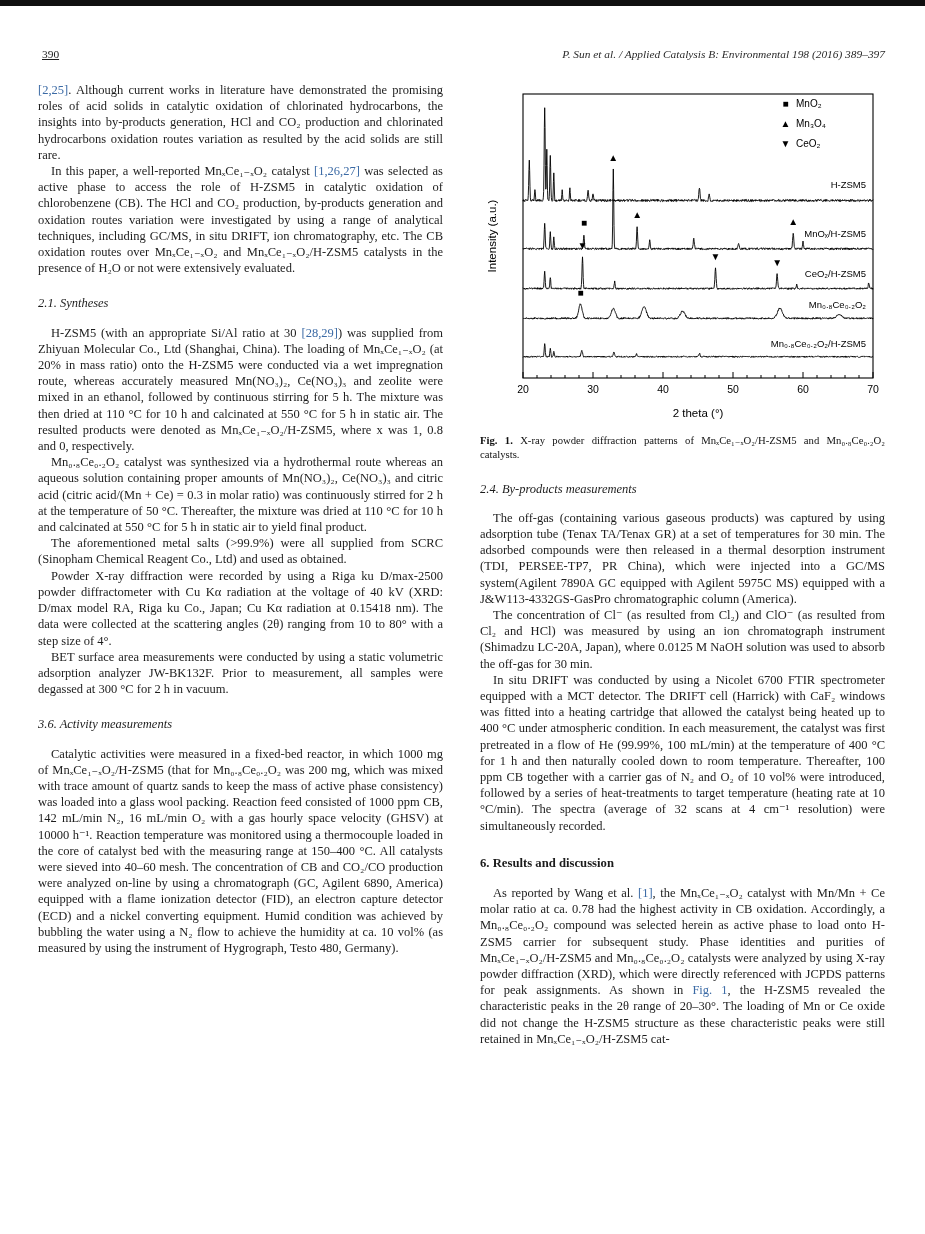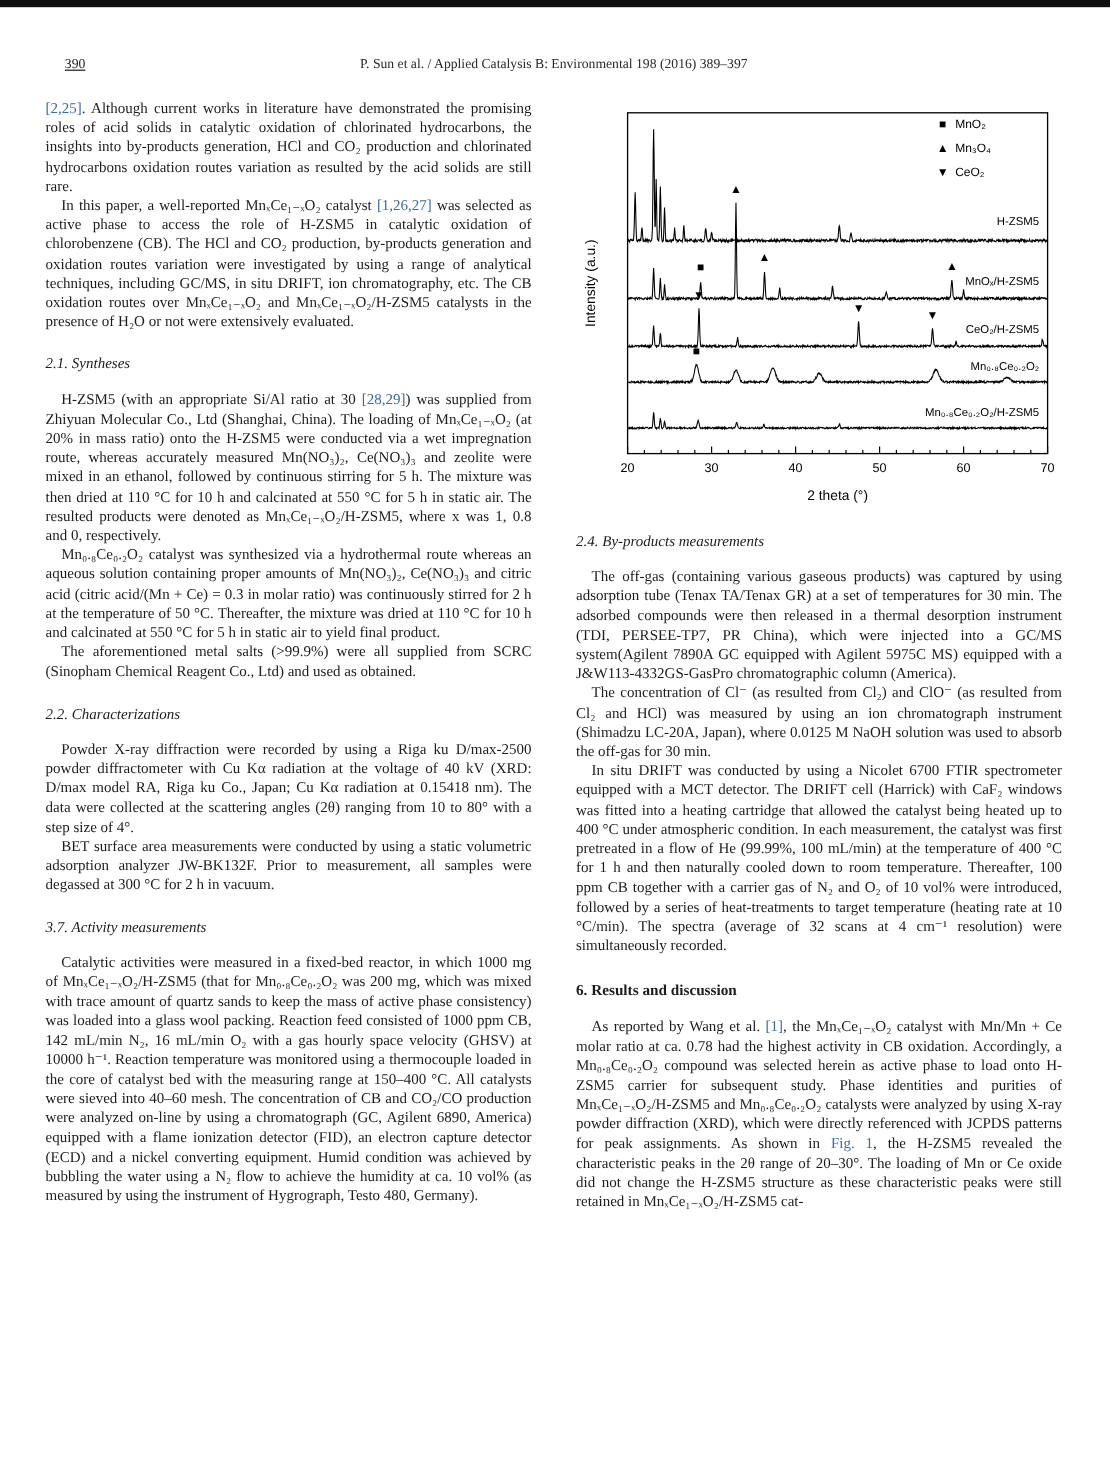--- a/index.html
+++ b/index.html
@@ -4,22 +4,22 @@
 <style>
   * { margin:0; padding:0; box-sizing:border-box; }
   html,body { background:#ffffff; }
   body {
     width:925px; height:1234px; position:relative; overflow:hidden;
     font-family:"Liberation Serif","DejaVu Serif",serif;
     color:#1c1c1c;
   }
   .top-bar { position:absolute; top:0; left:0; width:100%; height:6px; background:#101010; }
   header { position:absolute; top:48px; left:38px; right:40px; height:18px; font-size:11.4px; }
-  .pagenum { position:absolute; left:16px; top:0; font-style:normal;text-decoration:underline; }
-  .running { display:block; text-align:center; color:#2a2a2a; }
+  .pagenum { position:absolute; left:4px; top:0; font-style:normal;text-decoration:underline; }
+  .running { display:block; text-align:right; font-style:italic; color:#2a2a2a; }
   .columns { position:absolute; top:82px; left:38px; display:flex; gap:37px; }
   .col {
     width:405px; text-align:justify; font-size:12.5px; line-height:16.2px;
     hyphens:auto; -webkit-hyphens:auto;
   }
   .col p { margin:0; }
   .col p.indent { text-indent:13px; }
   .col h2 { font-size:12.7px; font-weight:bold; font-style:normal; margin:21px 0 14px; text-align:left; }
   .col h3 { font-size:12.5px; font-weight:normal; font-style:italic; margin:19px 0 13px; text-align:left;font-family:Liberation Serif, serif; }
   .cite { color:#3b6aa5; cursor:pointer; }
@@ -40,24 +40,23 @@
 </header>
 
 <div class="columns">
   <div class="col" id="left-col">
       <p><span class="cite">[2,25]</span><span>. Although current works in literature have demonstrated the promising roles of acid solids in catalytic oxidation of chlorinated hydrocarbons, the insights into by-products generation, HCl and CO₂ production and chlorinated hydrocarbons oxidation routes variation as resulted by the acid solids are still rare.</span></p>
       <p class="indent"><span>In this paper, a well-reported MnₓCe₁₋ₓO₂ catalyst </span><span class="cite">[1,26,27]</span><span> was selected as active phase to access the role of H-ZSM5 in catalytic oxidation of chlorobenzene (CB). The HCl and CO₂ production, by-products generation and oxidation routes variation were investigated by using a range of analytical techniques, including GC/MS, in situ DRIFT, ion chromatography, etc. The CB oxidation routes over MnₓCe₁₋ₓO₂ and MnₓCe₁₋ₓO₂/H-ZSM5 catalysts in the presence of H₂O or not were extensively evaluated.</span></p>
       <h3>2.1. Syntheses</h3>
       <p class="indent"><span>H-ZSM5 (with an appropriate Si/Al ratio at 30 </span><span class="cite">[28,29]</span><span>) was supplied from Zhiyuan Molecular Co., Ltd (Shanghai, China). The loading of MnₓCe₁₋ₓO₂ (at 20% in mass ratio) onto the H-ZSM5 were conducted via a wet impregnation route, whereas accurately measured Mn(NO₃)₂, Ce(NO₃)₃ and zeolite were mixed in an ethanol, followed by continuous stirring for 5 h. The mixture was then dried at 110 °C for 10 h and calcinated at 550 °C for 5 h in static air. The resulted products were denoted as MnₓCe₁₋ₓO₂/H-ZSM5, where x was 1, 0.8 and 0, respectively.</span></p>
       <p class="indent"><span>Mn₀.₈Ce₀.₂O₂ catalyst was synthesized via a hydrothermal route whereas an aqueous solution containing proper amounts of Mn(NO₃)₂, Ce(NO₃)₃ and citric acid (citric acid/(Mn + Ce) = 0.3 in molar ratio) was continuously stirred for 2 h at the temperature of 50 °C. Thereafter, the mixture was dried at 110 °C for 10 h and calcinated at 550 °C for 5 h in static air to yield final product.</span></p>
       <p class="indent"><span>The aforementioned metal salts (&gt;99.9%) were all supplied from SCRC (Sinopham Chemical Reagent Co., Ltd) and used as obtained.</span></p>
-      <h3>2.2. Characterizations</h3>
       <p class="indent"><span>Powder X-ray diffraction were recorded by using a Riga ku D/max-2500 powder diffractometer with Cu Kα radiation at the voltage of 40 kV (XRD: D/max model RA, Riga ku Co., Japan; Cu Kα radiation at 0.15418 nm). The data were collected at the scattering angles (2θ) ranging from 10 to 80° with a step size of 4°.</span></p>
       <p class="indent"><span>BET surface area measurements were conducted by using a static volumetric adsorption analyzer JW-BK132F. Prior to measurement, all samples were degassed at 300 °C for 2 h in vacuum.</span></p>
-      <h3>3.7. Activity measurements</h3>
+      <h3>3.6. Activity measurements</h3>
       <p class="indent"><span>Catalytic activities were measured in a fixed-bed reactor, in which 1000 mg of MnₓCe₁₋ₓO₂/H-ZSM5 (that for Mn₀.₈Ce₀.₂O₂ was 200 mg, which was mixed with trace amount of quartz sands to keep the mass of active phase consistency) was loaded into a glass wool packing. Reaction feed consisted of 1000 ppm CB, 142 mL/min N₂, 16 mL/min O₂ with a gas hourly space velocity (GHSV) at 10000 h⁻¹. Reaction temperature was monitored using a thermocouple loaded in the core of catalyst bed with the measuring range at 150–400 °C. All catalysts were sieved into 40–60 mesh. The concentration of CB and CO₂/CO production were analyzed on-line by using a chromatograph (GC, Agilent 6890, America) equipped with a flame ionization detector (FID), an electron capture detector (ECD) and a nickel converting equipment. Humid condition was achieved by bubbling the water using a N₂ flow to achieve the humidity at ca. 10 vol% (as measured by using the instrument of Hygrograph, Testo 480, Germany).</span></p>
     </div>
   <div class="col" id="right-col">
     <figure>
       <svg id="fig1-svg" width="400" height="340" viewBox="0 0 400 340" role="img">
           <rect x="40" y="10" width="350" height="284" fill="none" stroke="#000000" stroke-width="1.1"></rect>
           <line x1="40" y1="294" x2="40" y2="288" stroke="#000" stroke-width="1"></line>
           <text x="40" y="309" text-anchor="middle" font-size="10.5">20</text>
           <line x1="54" y1="294" x2="54" y2="291" stroke="#000" stroke-width="1"></line>
           <line x1="68" y1="294" x2="68" y2="291" stroke="#000" stroke-width="1"></line>
@@ -109,20 +108,21 @@
           <text x="97.39999999999999" y="211.64" text-anchor="middle" font-size="10">■</text>
           <path d="M40.00 273.25L40.35 272.87L40.70 272.79L41.05 273.11L41.40 272.34L41.75 273.13L42.10 272.48L42.45 273.06L42.80 273.39L43.15 272.13L43.50 272.35L43.85 273.08L44.20 272.12L44.55 273.20L44.90 273.17L45.25 273.38L45.60 272.54L45.95 272.38L46.30 273.38L46.65 273.30L47.00 272.81L47.35 272.59L47.70 273.27L48.05 272.56L48.40 272.19L48.75 272.23L49.10 272.38L49.45 273.31L49.80 272.30L50.15 273.06L50.50 272.87L50.85 272.39L51.20 272.71L51.55 272.40L51.90 273.09L52.25 272.21L52.60 272.84L52.95 272.23L53.30 273.02L53.65 273.24L54.00 273.22L54.35 272.69L54.70 272.08L55.05 272.43L55.40 272.39L55.75 272.47L56.10 272.04L56.45 272.13L56.80 272.47L57.15 272.89L57.50 273.21L57.85 273.20L58.20 272.53L58.55 272.15L58.90 272.83L59.25 272.30L59.60 272.32L59.95 273.00L60.30 272.63L60.65 271.58L61.00 267.97L61.35 262.84L61.70 259.64L62.05 262.04L62.40 268.61L62.75 271.15L63.10 272.59L63.45 272.02L63.80 272.35L64.15 273.40L64.50 272.41L64.85 272.74L65.20 272.64L65.55 272.48L65.90 271.95L66.25 272.73L66.60 269.75L66.95 266.85L67.30 264.31L67.65 266.29L68.00 269.55L68.35 272.15L68.70 273.29L69.05 273.30L69.40 272.34L69.75 272.17L70.10 271.87L70.45 268.44L70.80 267.32L71.15 268.33L71.50 270.93L71.85 271.98L72.20 272.83L72.55 273.32L72.90 272.72L73.25 273.05L73.60 272.21L73.95 272.49L74.30 272.10L74.65 272.32L75.00 273.22L75.35 272.25L75.70 272.80L76.05 272.78L76.40 273.13L76.75 272.14L77.10 272.50L77.45 272.72L77.80 272.80L78.15 272.71L78.50 272.33L78.85 272.83L79.20 272.29L79.55 272.75L79.90 272.99L80.25 272.71L80.60 272.43L80.95 273.38L81.30 273.11L81.65 272.53L82.00 272.91L82.35 272.94L82.70 272.87L83.05 272.97L83.40 272.00L83.75 272.77L84.10 272.06L84.45 273.32L84.80 272.34L85.15 272.76L85.50 273.17L85.85 272.73L86.20 272.43L86.55 272.22L86.90 272.30L87.25 273.04L87.60 272.09L87.95 272.83L88.30 272.91L88.65 272.76L89.00 272.67L89.35 272.80L89.70 273.08L90.05 273.26L90.40 272.84L90.75 272.52L91.10 272.77L91.45 272.42L91.80 272.96L92.15 272.85L92.50 273.29L92.85 272.53L93.20 273.07L93.55 273.16L93.90 272.60L94.25 272.74L94.60 272.37L94.95 272.03L95.30 272.69L95.65 273.02L96.00 272.31L96.35 272.00L96.70 272.91L97.05 272.52L97.40 272.13L97.75 270.00L98.10 268.80L98.45 267.39L98.80 266.36L99.15 267.59L99.50 268.37L99.85 270.32L100.20 271.60L100.55 272.93L100.90 273.25L101.25 272.41L101.60 272.62L101.95 272.86L102.30 273.24L102.65 272.29L103.00 272.71L103.35 272.92L103.70 272.79L104.05 272.29L104.40 272.92L104.75 272.12L105.10 273.19L105.45 272.56L105.80 272.55L106.15 272.88L106.50 272.10L106.85 273.18L107.20 272.23L107.55 272.57L107.90 272.00L108.25 272.63L108.60 272.32L108.95 273.15L109.30 272.84L109.65 273.15L110.00 272.74L110.35 272.77L110.70 272.48L111.05 272.00L111.40 272.23L111.75 273.29L112.10 273.01L112.45 272.49L112.80 273.15L113.15 272.35L113.50 273.20L113.85 273.10L114.20 272.14L114.55 272.97L114.90 272.15L115.25 272.88L115.60 272.03L115.95 272.86L116.30 272.11L116.65 272.70L117.00 272.27L117.35 273.02L117.70 273.11L118.05 272.26L118.40 273.10L118.75 272.59L119.10 273.33L119.45 272.11L119.80 272.69L120.15 272.99L120.50 272.13L120.85 273.25L121.20 272.19L121.55 273.08L121.90 272.70L122.25 273.33L122.60 272.79L122.95 273.04L123.30 273.05L123.65 273.20L124.00 272.41L124.35 272.54L124.70 272.70L125.05 272.25L125.40 272.25L125.75 272.73L126.10 272.77L126.45 272.05L126.80 272.33L127.15 273.35L127.50 272.89L127.85 272.60L128.20 272.41L128.55 272.10L128.90 272.76L129.25 272.68L129.60 271.71L129.95 271.41L130.30 269.72L130.65 268.26L131.00 268.05L131.35 269.12L131.70 270.44L132.05 271.62L132.40 272.07L132.75 272.65L133.10 272.81L133.45 273.29L133.80 273.31L134.15 272.07L134.50 273.05L134.85 272.73L135.20 272.02L135.55 272.00L135.90 272.55L136.25 272.35L136.60 273.15L136.95 272.67L137.30 273.11L137.65 272.60L138.00 272.31L138.35 272.09L138.70 273.34L139.05 273.22L139.40 273.16L139.75 273.05L140.10 272.67L140.45 272.96L140.80 273.13L141.15 273.41L141.50 272.08L141.85 272.51L142.20 273.11L142.55 272.86L142.90 272.68L143.25 272.42L143.60 272.18L143.95 272.23L144.30 272.84L144.65 272.76L145.00 273.37L145.35 272.88L145.70 273.30L146.05 273.25L146.40 272.09L146.75 272.68L147.10 272.72L147.45 273.20L147.80 272.61L148.15 272.57L148.50 272.01L148.85 272.82L149.20 272.65L149.55 273.40L149.90 272.64L150.25 272.06L150.60 273.19L150.95 273.12L151.30 272.97L151.65 272.19L152.00 272.79L152.35 272.22L152.70 271.98L153.05 270.95L153.40 269.67L153.75 269.67L154.10 271.65L154.45 271.73L154.80 272.16L155.15 272.81L155.50 272.37L155.85 272.52L156.20 272.39L156.55 272.93L156.90 272.81L157.25 272.72L157.60 272.68L157.95 272.14L158.30 272.93L158.65 272.27L159.00 272.86L159.35 272.99L159.70 272.41L160.05 272.41L160.40 273.11L160.75 272.13L161.10 273.29L161.45 272.43L161.80 273.22L162.15 273.03L162.50 272.97L162.85 272.32L163.20 272.85L163.55 273.29L163.90 272.17L164.25 272.21L164.60 273.29L164.95 272.44L165.30 272.51L165.65 272.20L166.00 273.21L166.35 273.21L166.70 272.90L167.05 273.22L167.40 272.51L167.75 272.14L168.10 272.32L168.45 273.41L168.80 273.10L169.15 272.04L169.50 272.37L169.85 273.39L170.20 272.96L170.55 273.05L170.90 272.63L171.25 273.21L171.60 273.11L171.95 273.02L172.30 273.08L172.65 272.79L173.00 272.27L173.35 272.20L173.70 272.26L174.05 272.48L174.40 273.03L174.75 272.78L175.10 273.38L175.45 272.08L175.80 272.93L176.15 272.52L176.50 272.59L176.85 272.84L177.20 272.26L177.55 273.26L177.90 273.07L178.25 272.14L178.60 272.65L178.95 272.75L179.30 272.12L179.65 273.39L180.00 272.06L180.35 272.12L180.70 273.19L181.05 273.33L181.40 273.25L181.75 272.04L182.10 272.84L182.45 272.87L182.80 273.38L183.15 272.56L183.50 272.65L183.85 272.87L184.20 272.31L184.55 272.77L184.90 273.16L185.25 272.40L185.60 272.31L185.95 272.00L186.30 272.21L186.65 272.57L187.00 273.09L187.35 272.85L187.70 272.92L188.05 272.21L188.40 273.30L188.75 272.53L189.10 272.97L189.45 273.14L189.80 272.81L190.15 273.12L190.50 272.44L190.85 272.16L191.20 272.58L191.55 272.98L191.90 273.18L192.25 272.22L192.60 272.75L192.95 272.58L193.30 273.31L193.65 273.35L194.00 272.23L194.35 272.13L194.70 272.27L195.05 273.23L195.40 272.77L195.75 272.96L196.10 273.16L196.45 272.88L196.80 273.23L197.15 272.69L197.50 272.82L197.85 272.54L198.20 272.45L198.55 273.35L198.90 271.99L199.25 272.39L199.60 273.02L199.95 272.46L200.30 272.15L200.65 272.11L201.00 272.29L201.35 272.46L201.70 272.16L202.05 272.05L202.40 272.36L202.75 272.83L203.10 272.56L203.45 272.82L203.80 272.60L204.15 272.82L204.50 273.33L204.85 272.84L205.20 273.02L205.55 272.73L205.90 272.12L206.25 272.58L206.60 272.31L206.95 273.31L207.30 272.77L207.65 272.89L208.00 272.23L208.35 272.76L208.70 272.60L209.05 273.08L209.40 272.92L209.75 272.48L210.10 272.20L210.45 272.54L210.80 272.56L211.15 272.61L211.50 272.96L211.85 272.26L212.20 273.25L212.55 272.77L212.90 273.12L213.25 272.09L213.60 272.95L213.95 273.04L214.30 272.38L214.65 272.20L215.00 272.11L215.35 271.55L215.70 271.38L216.05 270.13L216.40 269.75L216.75 269.20L217.10 271.02L217.45 272.08L217.80 273.01L218.15 272.59L218.50 273.15L218.85 273.36L219.20 272.70L219.55 272.99L219.90 272.88L220.25 272.20L220.60 272.10L220.95 272.34L221.30 272.77L221.65 272.10L222.00 272.23L222.35 272.71L222.70 272.25L223.05 273.10L223.40 272.66L223.75 272.03L224.10 273.37L224.45 272.78L224.80 273.27L225.15 273.39L225.50 273.06L225.85 272.15L226.20 272.01L226.55 272.65L226.90 272.81L227.25 272.80L227.60 273.15L227.95 273.16L228.30 272.39L228.65 272.04L229.00 272.10L229.35 272.79L229.70 273.09L230.05 272.13L230.40 272.01L230.75 272.04L231.10 272.98L231.45 272.70L231.80 273.21L232.15 272.06L232.50 272.20L232.85 273.40L233.20 272.09L233.55 272.71L233.90 273.32L234.25 272.64L234.60 272.78L234.95 272.03L235.30 273.21L235.65 272.29L236.00 272.36L236.35 272.25L236.70 272.03L237.05 272.93L237.40 272.93L237.75 272.33L238.10 272.27L238.45 273.14L238.80 273.06L239.15 272.08L239.50 272.08L239.85 272.35L240.20 272.45L240.55 272.06L240.90 272.33L241.25 273.03L241.60 272.42L241.95 272.95L242.30 272.64L242.65 272.17L243.00 272.05L243.35 272.53L243.70 272.22L244.05 272.35L244.40 272.50L244.75 272.05L245.10 273.04L245.45 273.09L245.80 272.56L246.15 273.20L246.50 272.46L246.85 272.15L247.20 272.77L247.55 272.22L247.90 272.94L248.25 272.08L248.60 272.97L248.95 272.40L249.30 272.12L249.65 273.27L250.00 272.19L250.35 273.36L250.70 272.46L251.05 272.09L251.40 273.39L251.75 273.32L252.10 273.29L252.45 272.15L252.80 272.05L253.15 272.82L253.50 272.09L253.85 272.52L254.20 273.35L254.55 273.37L254.90 272.41L255.25 272.89L255.60 272.72L255.95 272.58L256.30 273.06L256.65 273.38L257.00 272.78L257.35 272.08L257.70 272.23L258.05 272.95L258.40 272.75L258.75 273.19L259.10 273.26L259.45 272.14L259.80 272.09L260.15 272.72L260.50 272.40L260.85 272.46L261.20 272.92L261.55 272.42L261.90 272.42L262.25 272.88L262.60 272.18L262.95 272.73L263.30 272.34L263.65 272.69L264.00 272.12L264.35 272.58L264.70 272.50L265.05 272.31L265.40 272.94L265.75 272.82L266.10 272.09L266.45 272.40L266.80 272.62L267.15 272.92L267.50 273.23L267.85 273.19L268.20 273.36L268.55 272.34L268.90 272.32L269.25 273.27L269.60 272.87L269.95 272.07L270.30 272.18L270.65 273.34L271.00 273.03L271.35 273.08L271.70 272.52L272.05 273.22L272.40 272.67L272.75 272.52L273.10 272.83L273.45 272.05L273.80 272.66L274.15 272.68L274.50 272.72L274.85 273.17L275.20 272.77L275.55 272.94L275.90 272.06L276.25 272.67L276.60 272.95L276.95 272.48L277.30 272.30L277.65 272.11L278.00 273.24L278.35 272.98L278.70 273.25L279.05 272.12L279.40 272.50L279.75 272.20L280.10 272.64L280.45 273.27L280.80 273.06L281.15 272.07L281.50 272.96L281.85 272.63L282.20 272.25L282.55 273.10L282.90 272.48L283.25 272.29L283.60 272.09L283.95 272.03L284.30 272.94L284.65 272.23L285.00 272.46L285.35 272.93L285.70 272.64L286.05 273.17L286.40 273.12L286.75 272.40L287.10 272.35L287.45 272.91L287.80 272.71L288.15 273.34L288.50 272.30L288.85 272.99L289.20 273.33L289.55 272.89L289.90 272.90L290.25 273.39L290.60 273.18L290.95 272.68L291.30 272.50L291.65 273.31L292.00 273.05L292.35 272.50L292.70 272.38L293.05 273.30L293.40 272.85L293.75 272.56L294.10 272.22L294.45 272.55L294.80 272.30L295.15 272.39L295.50 272.99L295.85 273.36L296.20 273.20L296.55 272.53L296.90 272.97L297.25 273.37L297.60 272.56L297.95 272.01L298.30 272.96L298.65 273.36L299.00 272.12L299.35 273.17L299.70 272.64L300.05 272.90L300.40 272.57L300.75 272.07L301.10 272.12L301.45 272.24L301.80 272.07L302.15 272.78L302.50 272.66L302.85 272.81L303.20 272.79L303.55 272.03L303.90 272.61L304.25 272.15L304.60 272.30L304.95 273.07L305.30 272.83L305.65 272.53L306.00 272.96L306.35 273.28L306.70 272.52L307.05 272.43L307.40 273.31L307.75 272.59L308.10 272.06L308.45 272.19L308.80 272.29L309.15 273.36L309.50 272.54L309.85 273.12L310.20 273.33L310.55 272.05L310.90 273.26L311.25 273.28L311.60 272.33L311.95 273.19L312.30 272.78L312.65 272.23L313.00 272.78L313.35 272.97L313.70 273.12L314.05 272.52L314.40 272.43L314.75 273.34L315.10 272.23L315.45 272.64L315.80 273.36L316.15 272.84L316.50 272.05L316.85 273.24L317.20 272.81L317.55 272.81L317.90 272.48L318.25 272.52L318.60 272.34L318.95 272.92L319.30 272.58L319.65 272.71L320.00 272.06L320.35 272.47L320.70 273.17L321.05 272.17L321.40 273.37L321.75 272.32L322.10 273.23L322.45 273.31L322.80 272.62L323.15 272.67L323.50 271.99L323.85 273.27L324.20 273.24L324.55 272.58L324.90 272.98L325.25 272.79L325.60 272.56L325.95 272.15L326.30 272.01L326.65 273.05L327.00 272.31L327.35 272.75L327.70 273.20L328.05 272.53L328.40 272.31L328.75 272.49L329.10 272.68L329.45 272.02L329.80 273.37L330.15 273.21L330.50 272.93L330.85 273.03L331.20 273.02L331.55 272.78L331.90 272.42L332.25 272.23L332.60 272.61L332.95 272.58L333.30 272.54L333.65 272.81L334.00 272.17L334.35 272.07L334.70 272.35L335.05 272.64L335.40 272.33L335.75 272.02L336.10 272.06L336.45 272.59L336.80 272.16L337.15 273.39L337.50 273.10L337.85 272.29L338.20 273.37L338.55 273.09L338.90 272.55L339.25 273.05L339.60 273.29L339.95 272.33L340.30 272.49L340.65 272.39L341.00 272.69L341.35 273.38L341.70 272.45L342.05 273.15L342.40 272.68L342.75 272.30L343.10 273.15L343.45 272.15L343.80 272.00L344.15 272.84L344.50 272.32L344.85 272.86L345.20 273.18L345.55 272.72L345.90 273.16L346.25 272.82L346.60 272.43L346.95 272.43L347.30 273.00L347.65 272.77L348.00 273.08L348.35 272.46L348.70 272.31L349.05 272.68L349.40 272.35L349.75 273.13L350.10 272.75L350.45 271.99L350.80 273.30L351.15 272.26L351.50 273.18L351.85 272.06L352.20 272.20L352.55 272.78L352.90 273.12L353.25 272.57L353.60 273.36L353.95 273.41L354.30 273.34L354.65 272.16L355.00 272.87L355.35 272.42L355.70 272.97L356.05 273.28L356.40 272.86L356.75 273.32L357.10 272.49L357.45 272.94L357.80 273.26L358.15 272.23L358.50 272.97L358.85 272.88L359.20 272.01L359.55 273.01L359.90 272.41L360.25 273.36L360.60 272.70L360.95 272.19L361.30 272.81L361.65 273.13L362.00 272.14L362.35 273.38L362.70 272.09L363.05 272.17L363.40 273.31L363.75 272.38L364.10 273.28L364.45 272.72L364.80 272.93L365.15 273.13L365.50 272.33L365.85 272.16L366.20 272.60L366.55 273.39L366.90 272.65L367.25 272.54L367.60 272.19L367.95 272.04L368.30 272.38L368.65 272.07L369.00 272.79L369.35 272.03L369.70 273.09L370.05 272.42L370.40 272.41L370.75 273.04L371.10 273.32L371.45 272.88L371.80 272.02L372.15 273.27L372.50 272.97L372.85 272.74L373.20 272.51L373.55 272.05L373.90 272.49L374.25 272.21L374.60 272.63L374.95 272.63L375.30 272.94L375.65 273.41L376.00 273.11L376.35 273.32L376.70 273.30L377.05 273.30L377.40 273.19L377.75 272.57L378.10 272.26L378.45 272.96L378.80 272.49L379.15 272.93L379.50 272.18L379.85 272.51L380.20 272.09L380.55 272.12L380.90 272.58L381.25 272.26L381.60 273.02L381.95 272.69L382.30 272.15L382.65 272.50L383.00 272.16L383.35 272.51L383.70 272.20L384.05 272.75L384.40 272.84L384.75 272.46L385.10 272.87L385.45 272.27L385.80 272.77L386.15 273.23L386.50 272.00L386.85 272.51L387.20 273.20L387.55 273.10L387.90 273.14L388.25 273.20L388.60 273.40L388.95 272.59L389.30 272.45L389.65 273.14L390.00 273.19" fill="none" stroke="#000000" stroke-width="0.9"></path>
           <text x="383" y="262.76" text-anchor="end" font-size="9.5">Mn₀.₈Ce₀.₂O₂/H-ZSM5</text>
           <text x="302.5" y="22.78000000000003" text-anchor="middle" font-size="10">■</text>
           <text x="313" y="22.78000000000003" font-size="10">MnO₂</text>
           <text x="302.5" y="42.66" text-anchor="middle" font-size="10">▲</text>
           <text x="313" y="42.66" font-size="10">Mn₃O₄</text>
           <text x="302.5" y="62.54000000000002" text-anchor="middle" font-size="10">▼</text>
           <text x="313" y="62.54000000000002" font-size="10">CeO₂</text>
         </svg>
+      <figcaption id="fig1-caption"><span class="bold" style="font-weight: bold;">Fig. 1.</span><span> X-ray powder diffraction patterns of MnₓCe₁₋ₓO₂/H-ZSM5 and Mn₀.₈Ce₀.₂O₂ catalysts.</span></figcaption>
     </figure>
     <div id="right-col-text">
         <h3>2.4. By-products measurements</h3>
         <p class="indent"><span>The off-gas (containing various gaseous products) was captured by using adsorption tube (Tenax TA/Tenax GR) at a set of temperatures for 30 min. The adsorbed compounds were then released in a thermal desorption instrument (TDI, PERSEE-TP7, PR China), which were injected into a GC/MS system(Agilent 7890A GC equipped with Agilent 5975C MS) equipped with a J&amp;W113-4332GS-GasPro chromatographic column (America).</span></p>
         <p class="indent"><span>The concentration of Cl⁻ (as resulted from Cl₂) and ClO⁻ (as resulted from Cl₂ and HCl) was measured by using an ion chromatograph instrument (Shimadzu LC-20A, Japan), where 0.0125 M NaOH solution was used to absorb the off-gas for 30 min.</span></p>
         <p class="indent"><span>In situ DRIFT was conducted by using a Nicolet 6700 FTIR spectrometer equipped with a MCT detector. The DRIFT cell (Harrick) with CaF₂ windows was fitted into a heating cartridge that allowed the catalyst being heated up to 400 °C under atmospheric condition. In each measurement, the catalyst was first pretreated in a flow of He (99.99%, 100 mL/min) at the temperature of 400 °C for 1 h and then naturally cooled down to room temperature. Thereafter, 100 ppm CB together with a carrier gas of N₂ and O₂ of 10 vol% were introduced, followed by a series of heat-treatments to target temperature (heating rate at 10 °C/min). The spectra (average of 32 scans at 4 cm⁻¹ resolution) were simultaneously recorded.</span></p>
         <h2>6. Results and discussion</h2>
         <p class="indent"><span>As reported by Wang et al. </span><span class="cite">[1]</span><span>, the MnₓCe₁₋ₓO₂ catalyst with Mn/Mn + Ce molar ratio at ca. 0.78 had the highest activity in CB oxidation. Accordingly, a Mn₀.₈Ce₀.₂O₂ compound was selected herein as active phase to load onto H-ZSM5 carrier for subsequent study. Phase identities and purities of MnₓCe₁₋ₓO₂/H-ZSM5 and Mn₀.₈Ce₀.₂O₂ catalysts were analyzed by using X-ray powder diffraction (XRD), which were directly referenced with JCPDS patterns for peak assignments. As shown in </span><span class="cite">Fig. 1</span><span>, the H-ZSM5 revealed the characteristic peaks in the 2θ range of 20–30°. The loading of Mn or Ce oxide did not change the H-ZSM5 structure as these characteristic peaks were still retained in MnₓCe₁₋ₓO₂/H-ZSM5 cat-</span></p>
       </div>
   </div>

